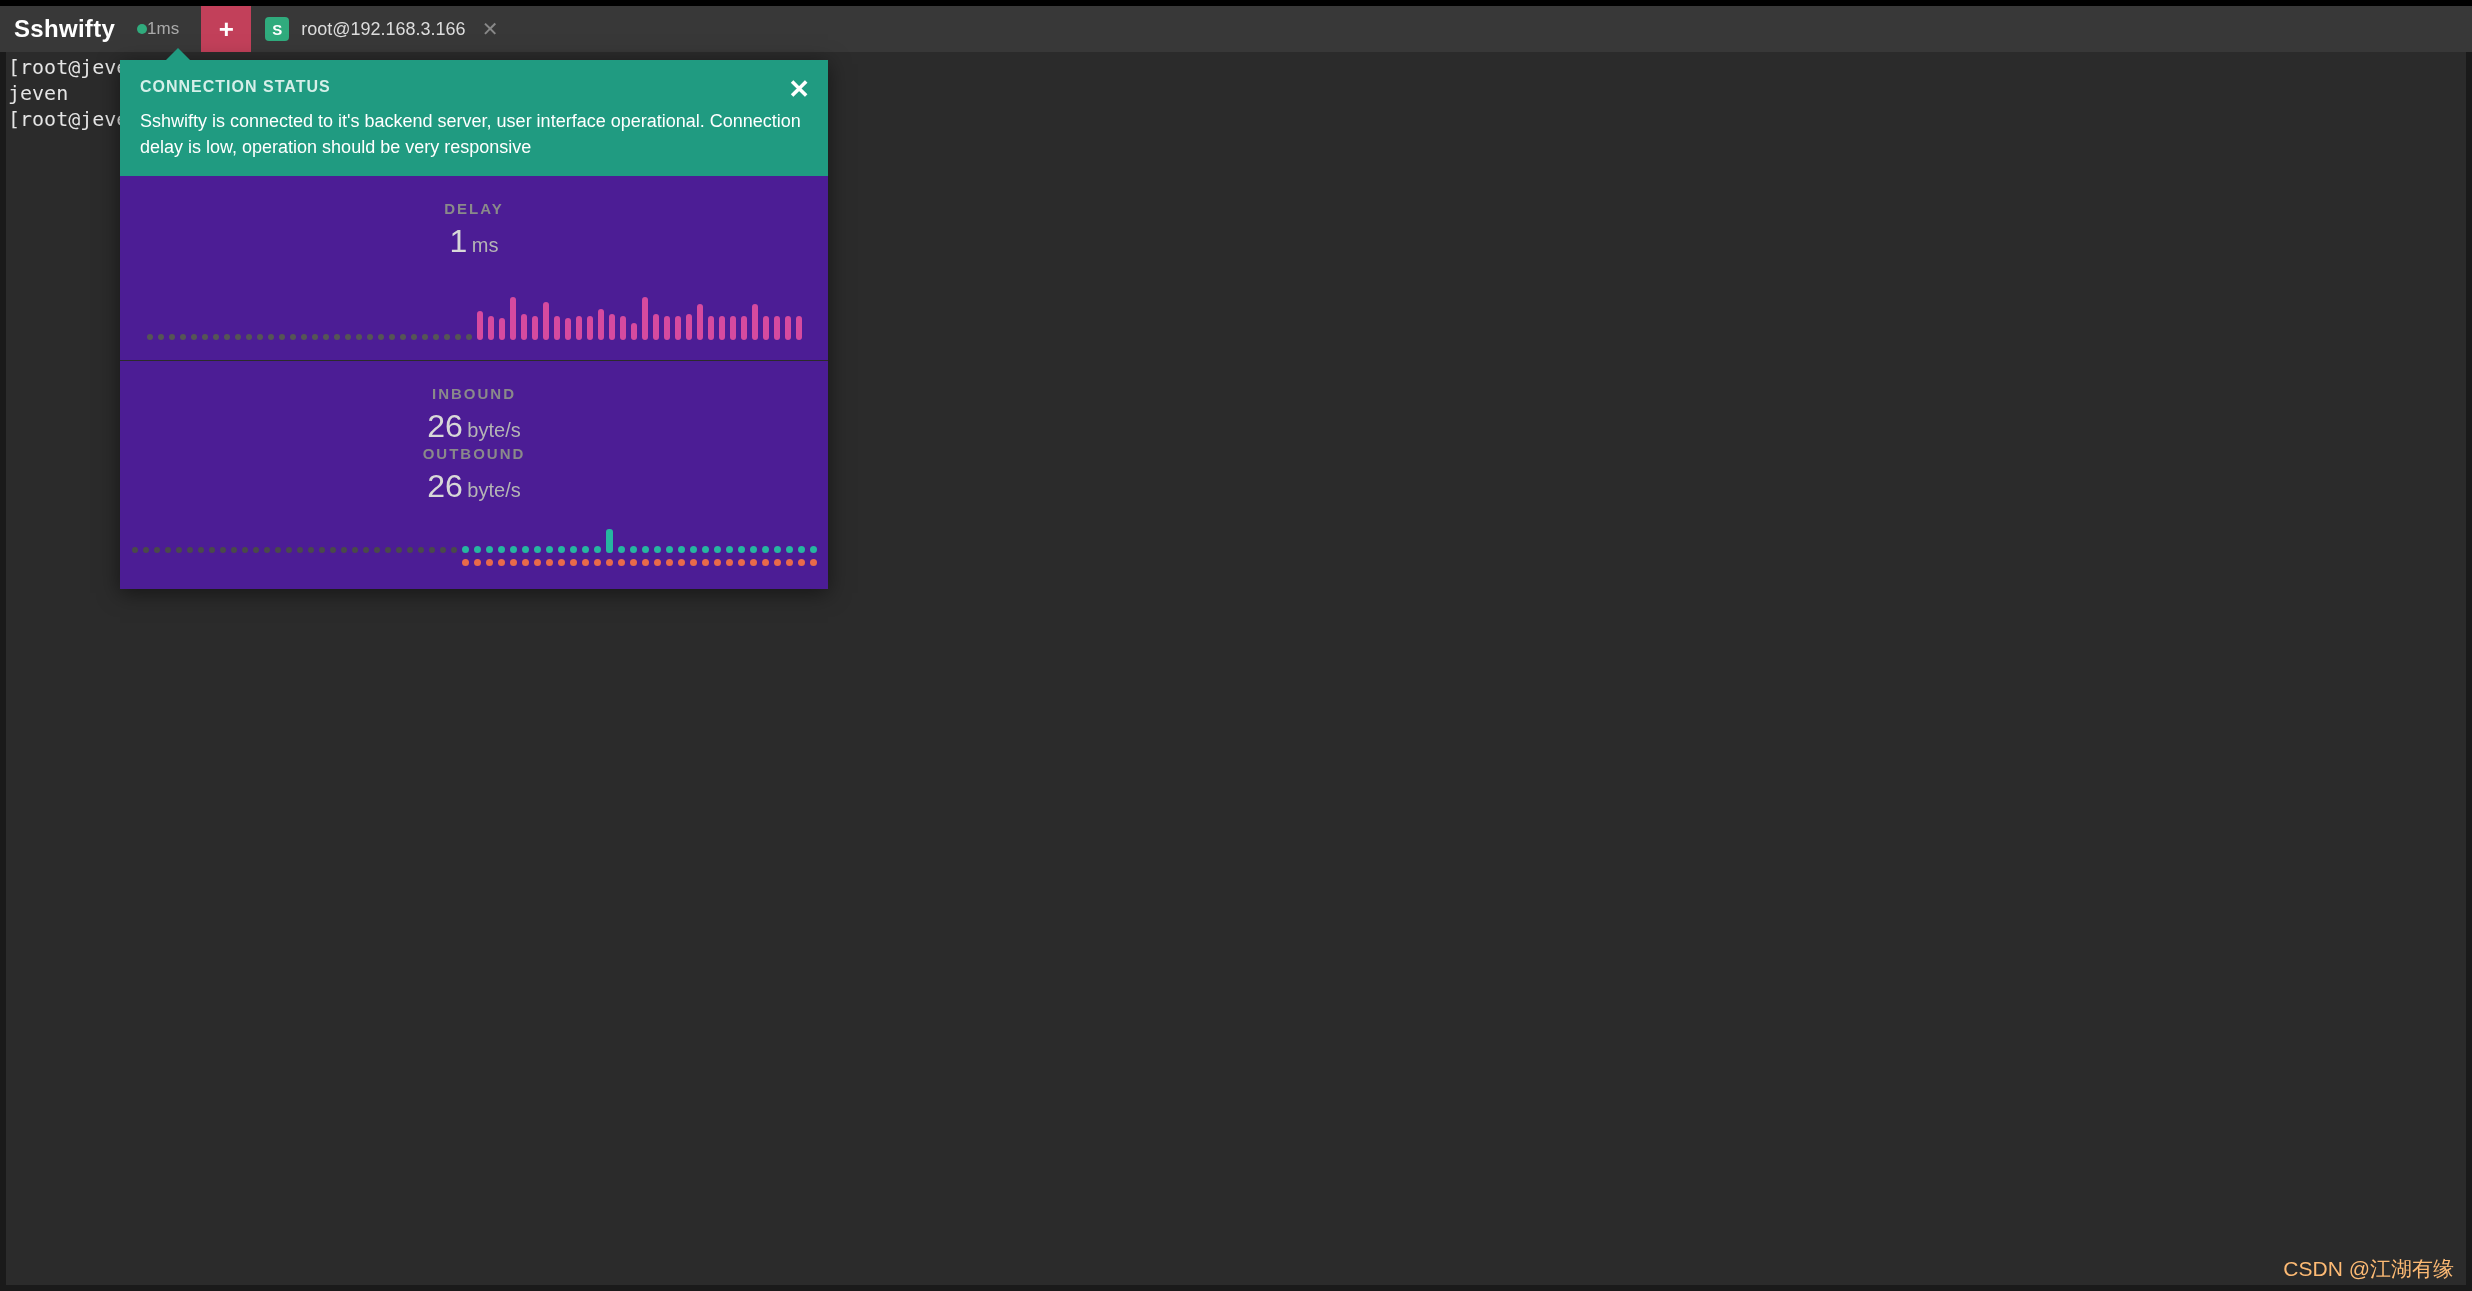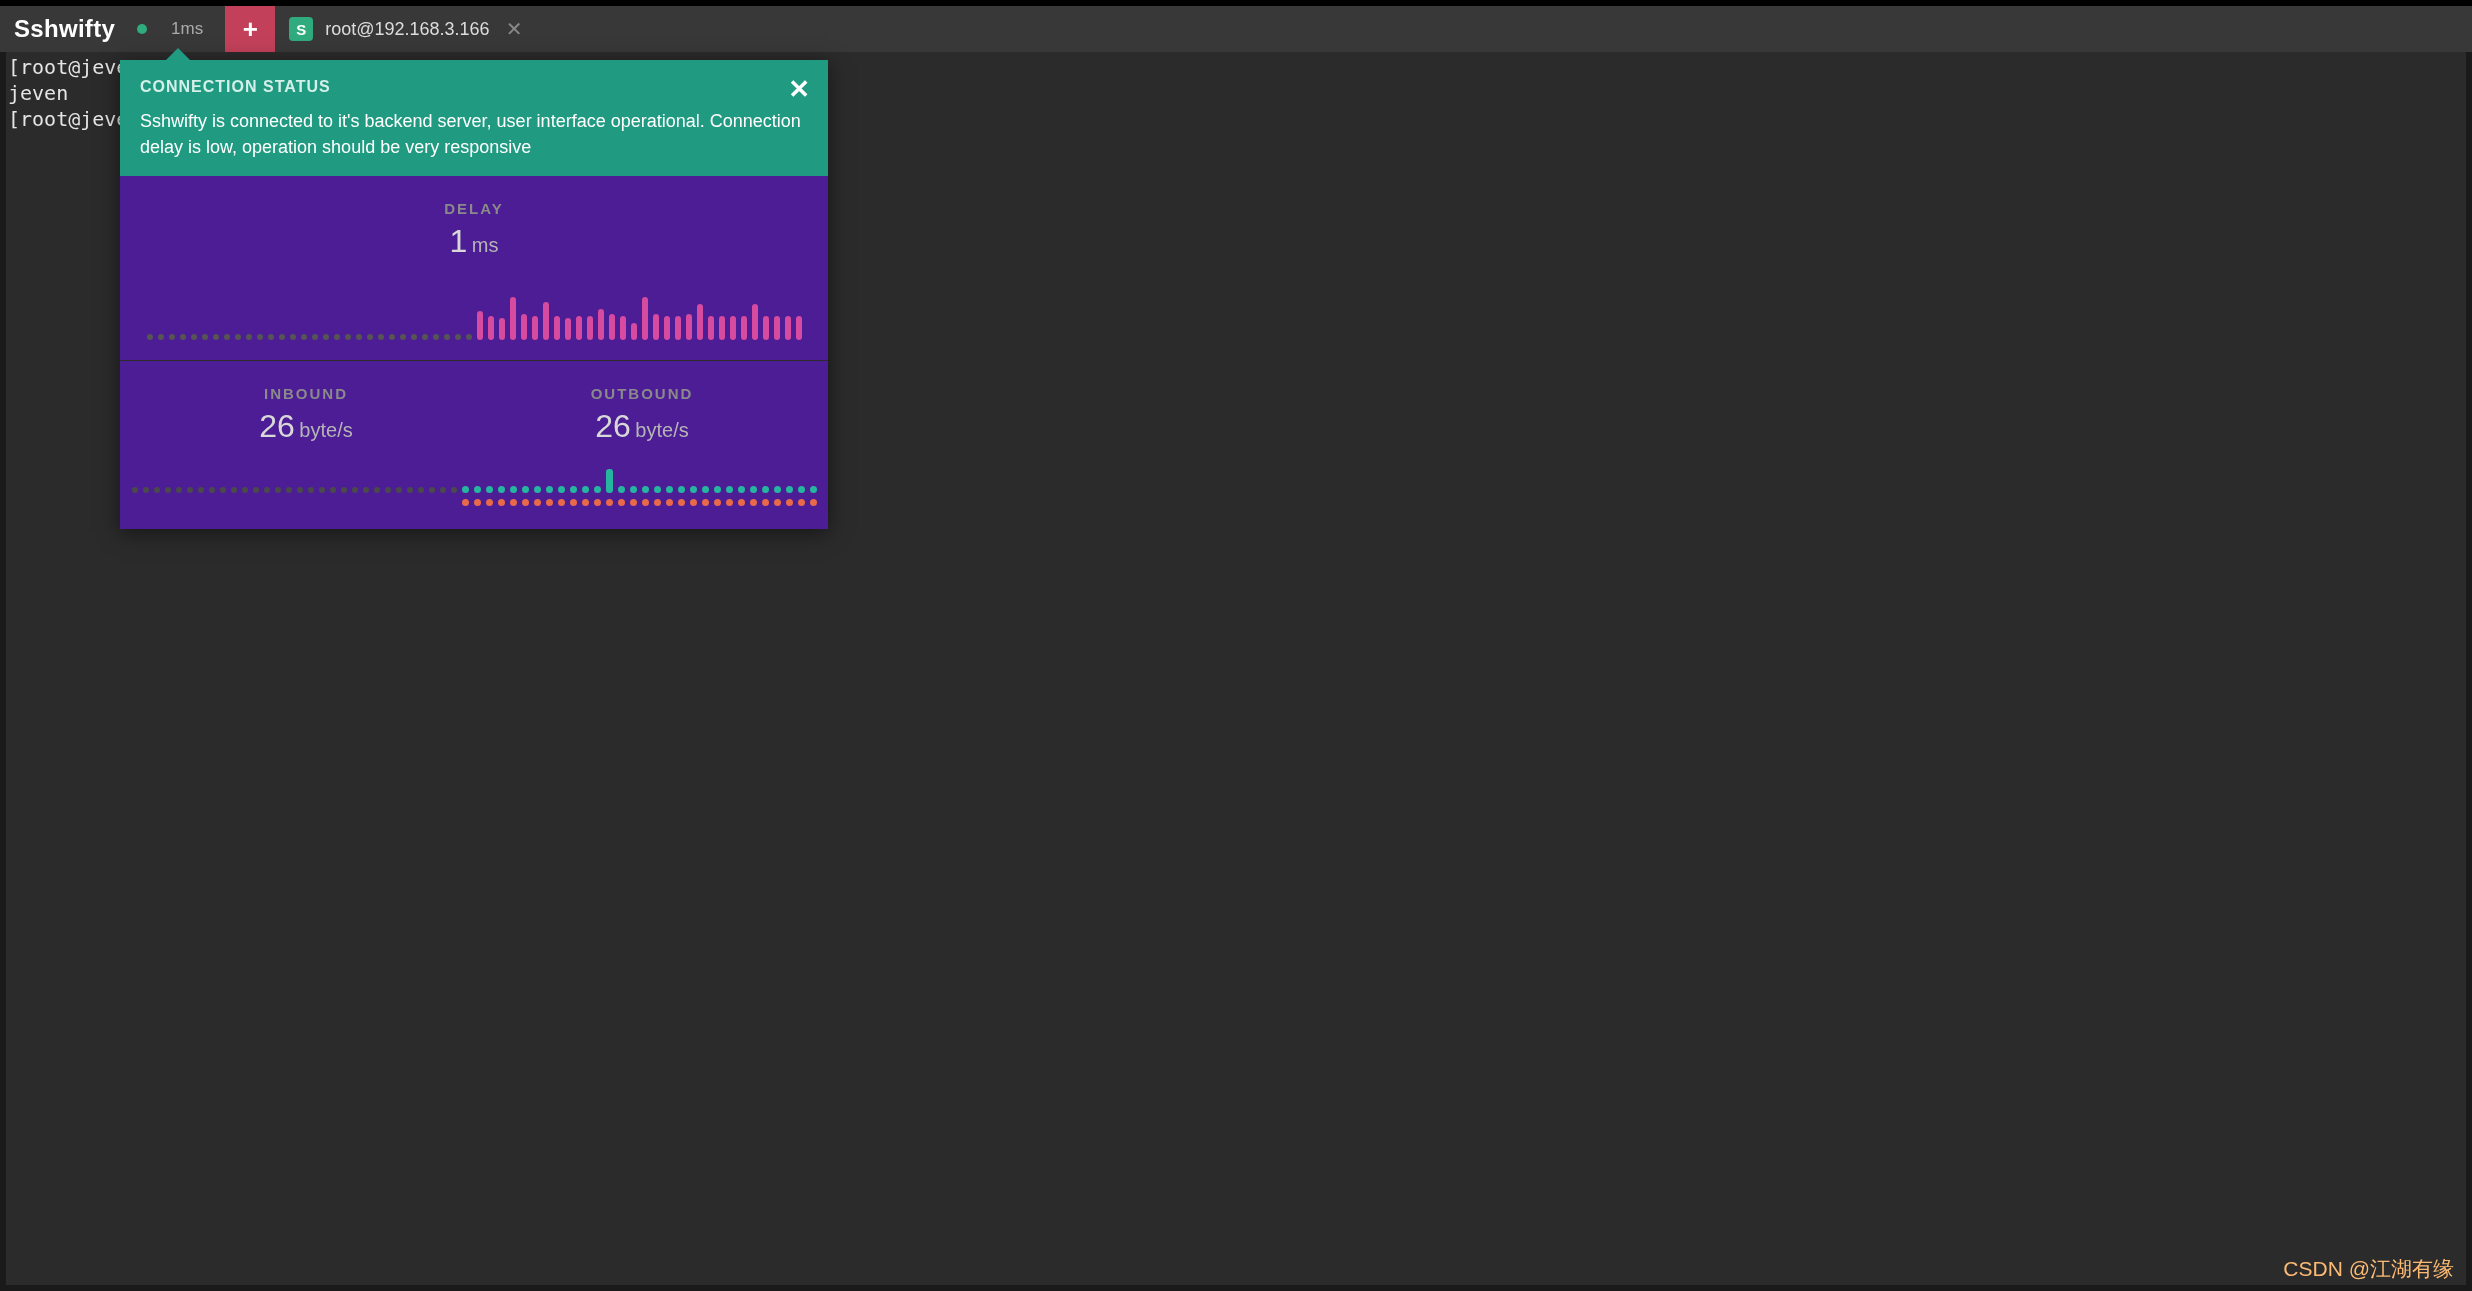--- a/index.html
+++ b/index.html
@@ -27,21 +27,21 @@
     .brand {
       color: #fff;
       font-weight: 700;
       font-size: 24px;
       padding: 0 18px 0 14px;
       letter-spacing: 0.3px;
     }
     .status-pill {
       display: flex;
       align-items: center;
-      gap: 24px;
+      gap: 0;
       font-size: 17px;
       color: #aaa;
       padding: 0 22px 0 4px;
       cursor: pointer;
     }
     .status-dot {
       width: 10px;
       height: 10px;
       border-radius: 50%;
       background: #30ab7d;
@@ -168,20 +168,21 @@
       color: #d8d8d8;
       font-weight: 300;
     }
     .metric-unit {
       font-size: 20px;
       color: #b5b5b5;
     }
     .metric-pair {
       display: flex;
       justify-content: space-around;
+      flex-direction: column;
     }
     .metric-col { text-align: center; flex: 1; }
     .sparkline {
       display: flex;
       align-items: flex-end;
       justify-content: center;
       gap: 5px;
       height: 56px;
       margin-top: 24px;
       padding: 0 4px;

